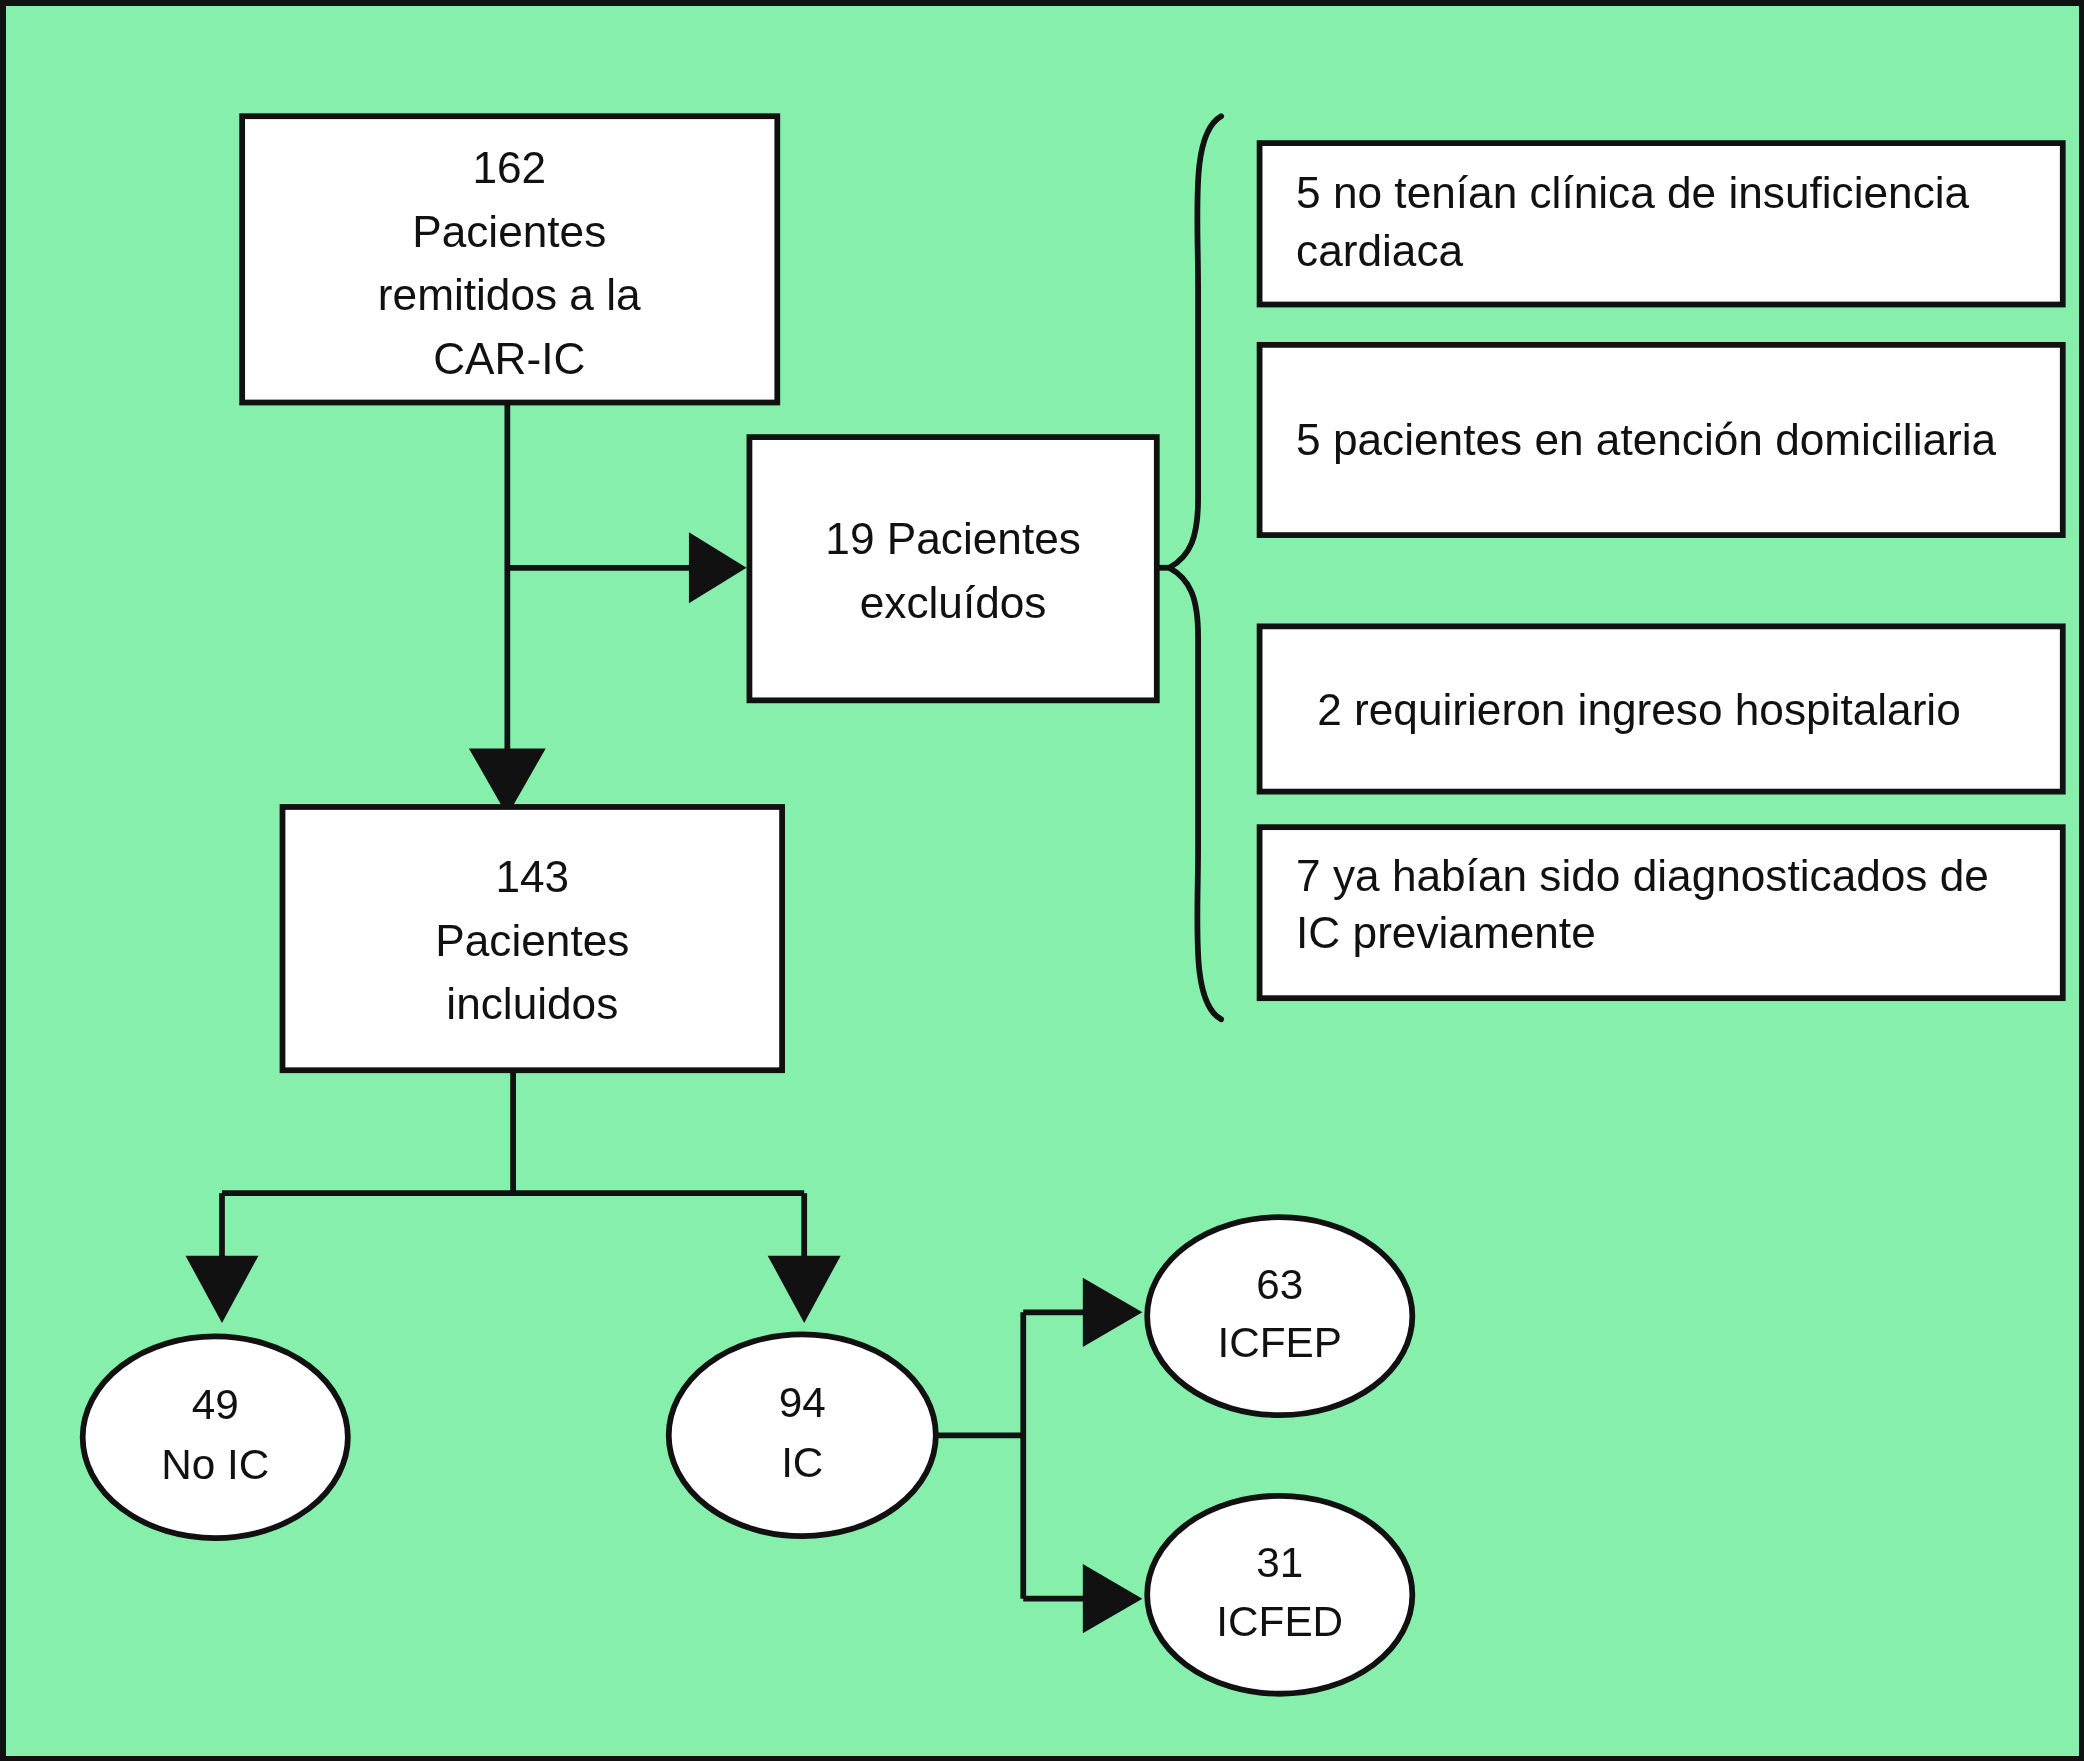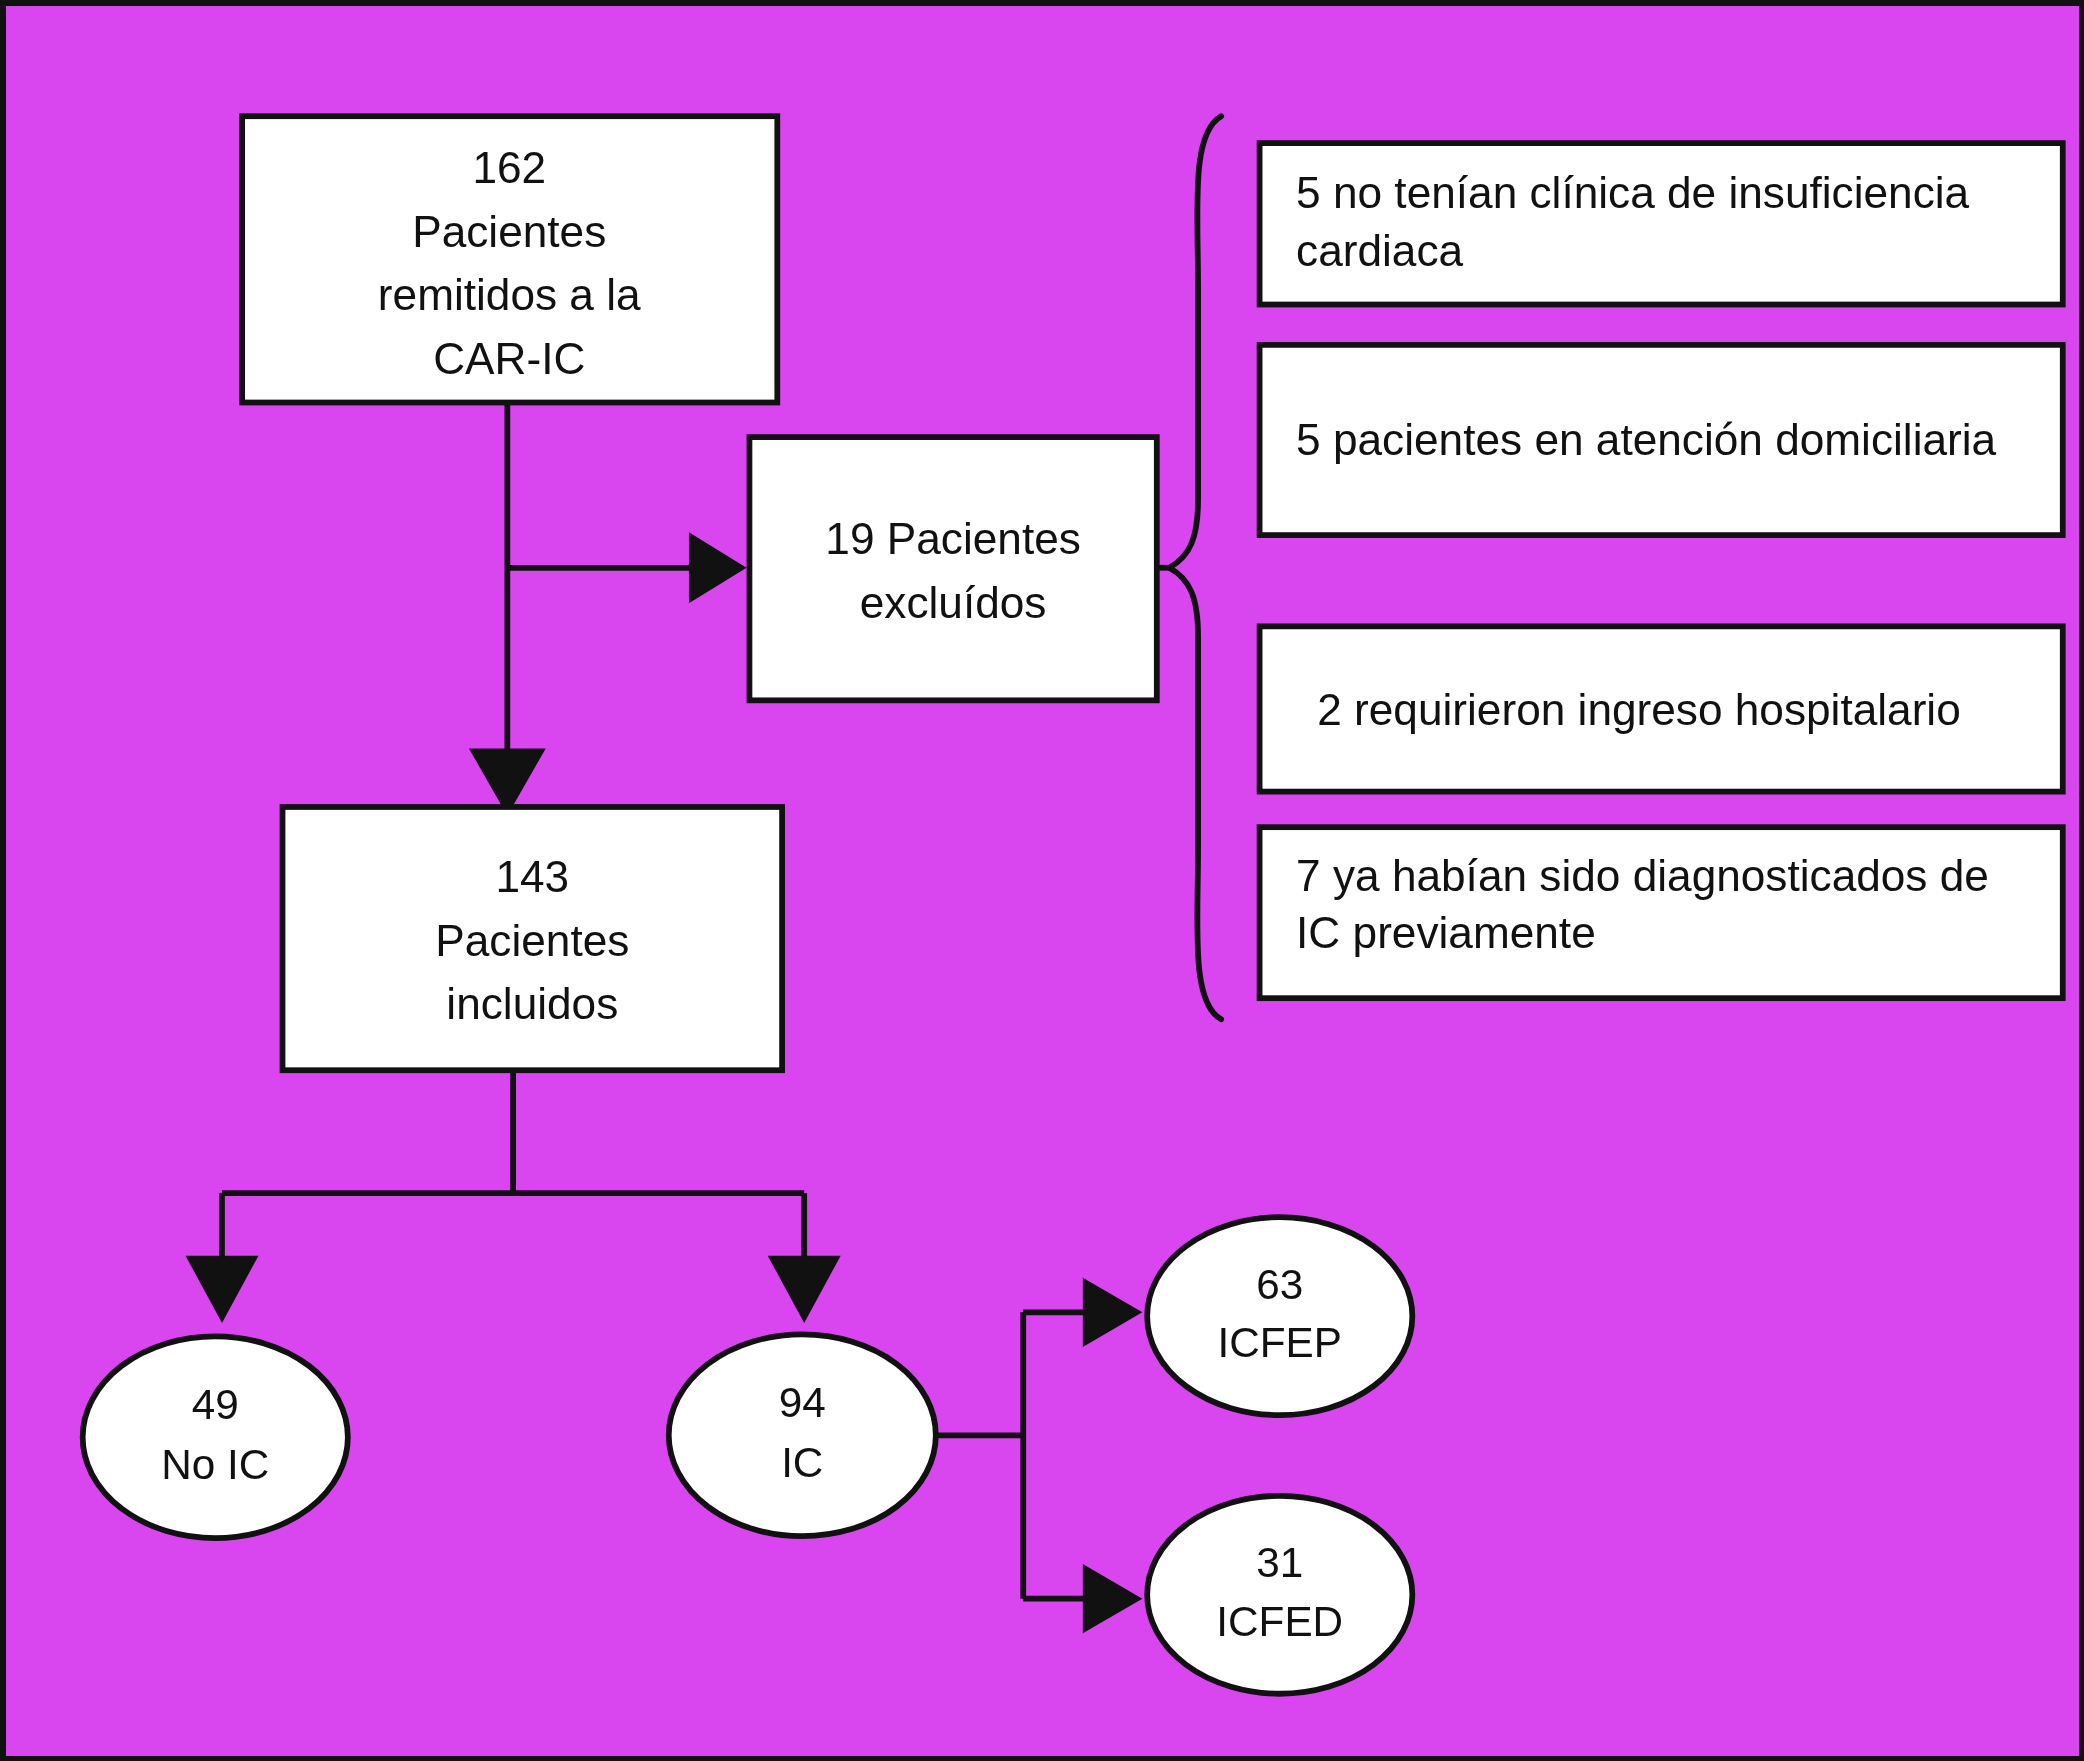--- a/index.html
+++ b/index.html
@@ -10,21 +10,21 @@
   body {
     width: 2085px;
     height: 1762px;
     font-family: "Liberation Sans", sans-serif;
     overflow: hidden;
   }
   #figure-root {
     position: relative;
     width: 2085px;
     height: 1762px;
-    background: #d946ef;
+    background: #86efac;
     box-sizing: border-box;
     border: 6.7px solid #111111;
     padding-left: 40px;
   }
   svg#flow-svg {
     position: absolute;
     top: -6.7px;
     left: -6.7px;
     width: 2085px;
     height: 1762px;

